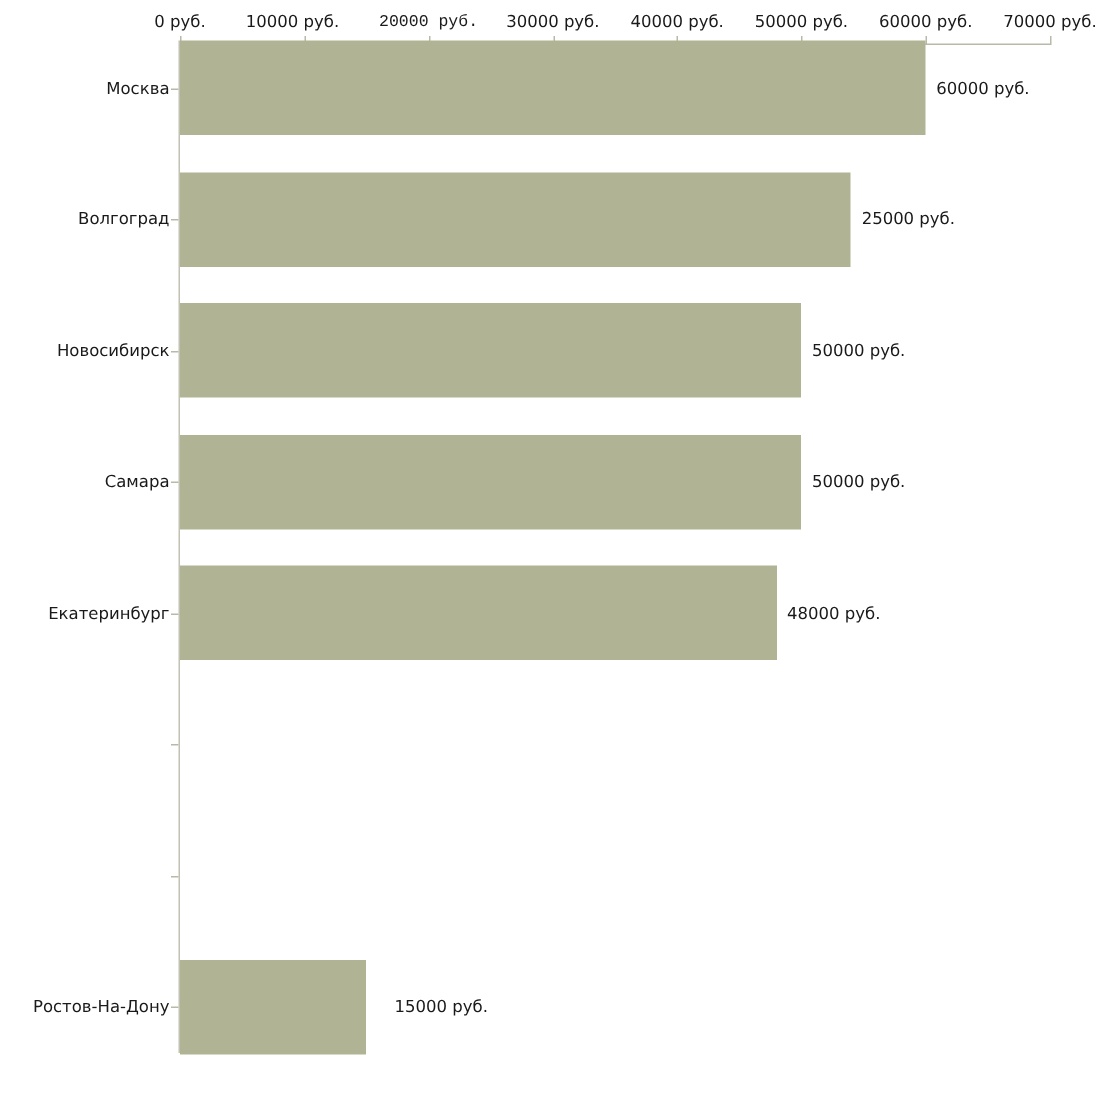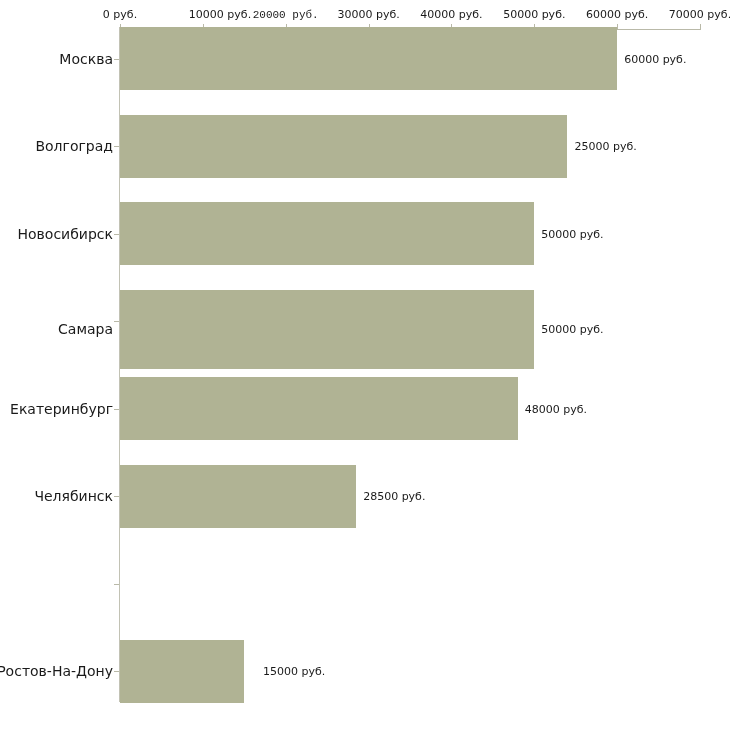--- a/index.html
+++ b/index.html
@@ -89,21 +89,21 @@
     left: 120px;
     top: 0;
     height: 100%;
     background: #b0b394;
   }
   .cat-label {
     position: absolute;
     right: 617px;            
     top: 50%;
     transform: translateY(-50%);
-    font-size: 14px;
+    font-size: 11px;
     color: #1a1a1a;
     white-space: nowrap;
     text-align: right;
     line-height: 13px;
   }
   .val-label {
     position: absolute;
     top: 50%;
     transform: translateY(-50%);
     font-size: 11px;
@@ -116,21 +116,21 @@
 <body>
 
 <div id="chart-root">
 
   <div class="axis-top">
     <div class="axis-line"></div>
     <div id="xticks">
         <div class="tick" style="left: 120px;"></div>
         <div class="tick-label" style="left: 120px;">0 руб.</div>
         <div class="tick" style="left: 202.857px;"></div>
-        <div class="tick-label" style="left: 220px;">10000 руб.</div>
+        <div class="tick-label" style="left: 195px;">10000 руб.</div>
         <div class="tick" style="left: 285.714px;"></div>
         <div class="tick-label" style="left: 285.714px; font-family: Liberation Mono, monospace;">20000 руб.</div>
         <div class="tick" style="left: 368.571px;"></div>
         <div class="tick-label" style="left: 368.571px;">30000 руб.</div>
         <div class="tick" style="left: 451.429px;"></div>
         <div class="tick-label" style="left: 451.429px;">40000 руб.</div>
         <div class="tick" style="left: 534.286px;"></div>
         <div class="tick-label" style="left: 534.286px;">50000 руб.</div>
         <div class="tick" style="left: 617.143px;"></div>
         <div class="tick-label" style="left: 617.143px;">60000 руб.</div>
@@ -153,37 +153,32 @@
         <div class="cat-label">Волгоград</div>
         <div class="val-label" style="left: 574.429px;">25000 руб.</div>
       </div>
       <div class="ytick" style="top: 146px;"></div>
       <div class="bar-row" style="top: 202px; height: 63px;">
         <div class="bar" style="width: 414.286px;"></div>
         <div class="cat-label">Новосибирск</div>
         <div class="val-label" style="left: 541.286px;">50000 руб.</div>
       </div>
       <div class="ytick" style="top: 233.5px;"></div>
-      <div class="bar-row" style="top: 289.5px; height: 79px;">
+      <div class="bar-row" style="top: 289.5px; height: 63px;">
         <div class="bar" style="width: 414.286px;"></div>
         <div class="cat-label">Самара</div>
         <div class="val-label" style="left: 541.286px;">50000 руб.</div>
       </div>
       <div class="ytick" style="top: 321px;"></div>
       <div class="bar-row" style="top: 377px; height: 63px;">
         <div class="bar" style="width: 397.714px;"></div>
         <div class="cat-label">Екатеринбург</div>
         <div class="val-label" style="left: 524.714px;">48000 руб.</div>
       </div>
       <div class="ytick" style="top: 408.5px;"></div>
-      <div class="bar-row" style="top: 464.5px; height: 63px;">
-        <div class="bar" style="width: 236.143px;"></div>
-        <div class="cat-label">Челябинск</div>
-        <div class="val-label" style="left: 363.143px;">28500 руб.</div>
-      </div>
       <div class="ytick" style="top: 496px;"></div>
       <div class="ytick" style="top: 583.5px;"></div>
       <div class="bar-row" style="top: 639.5px; height: 63px;">
         <div class="bar" style="width: 124.286px;"></div>
         <div class="cat-label">Ростов-На-Дону</div>
         <div class="val-label" style="left: 263px;">15000 руб.</div>
       </div>
       <div class="ytick" style="top: 671px;"></div>
     </div>
 

